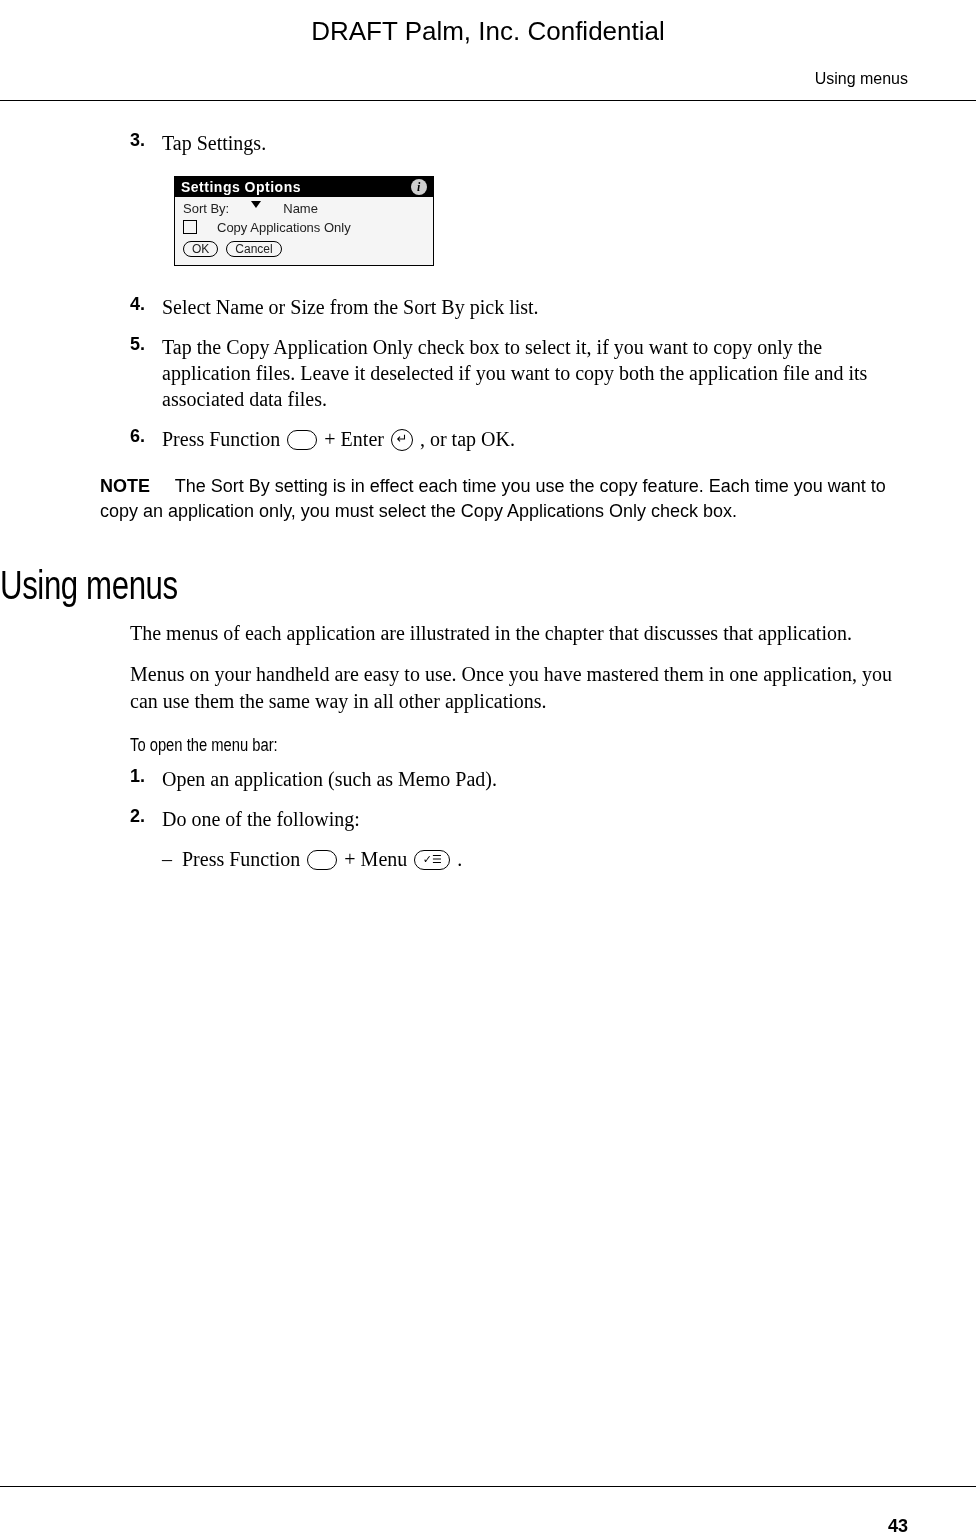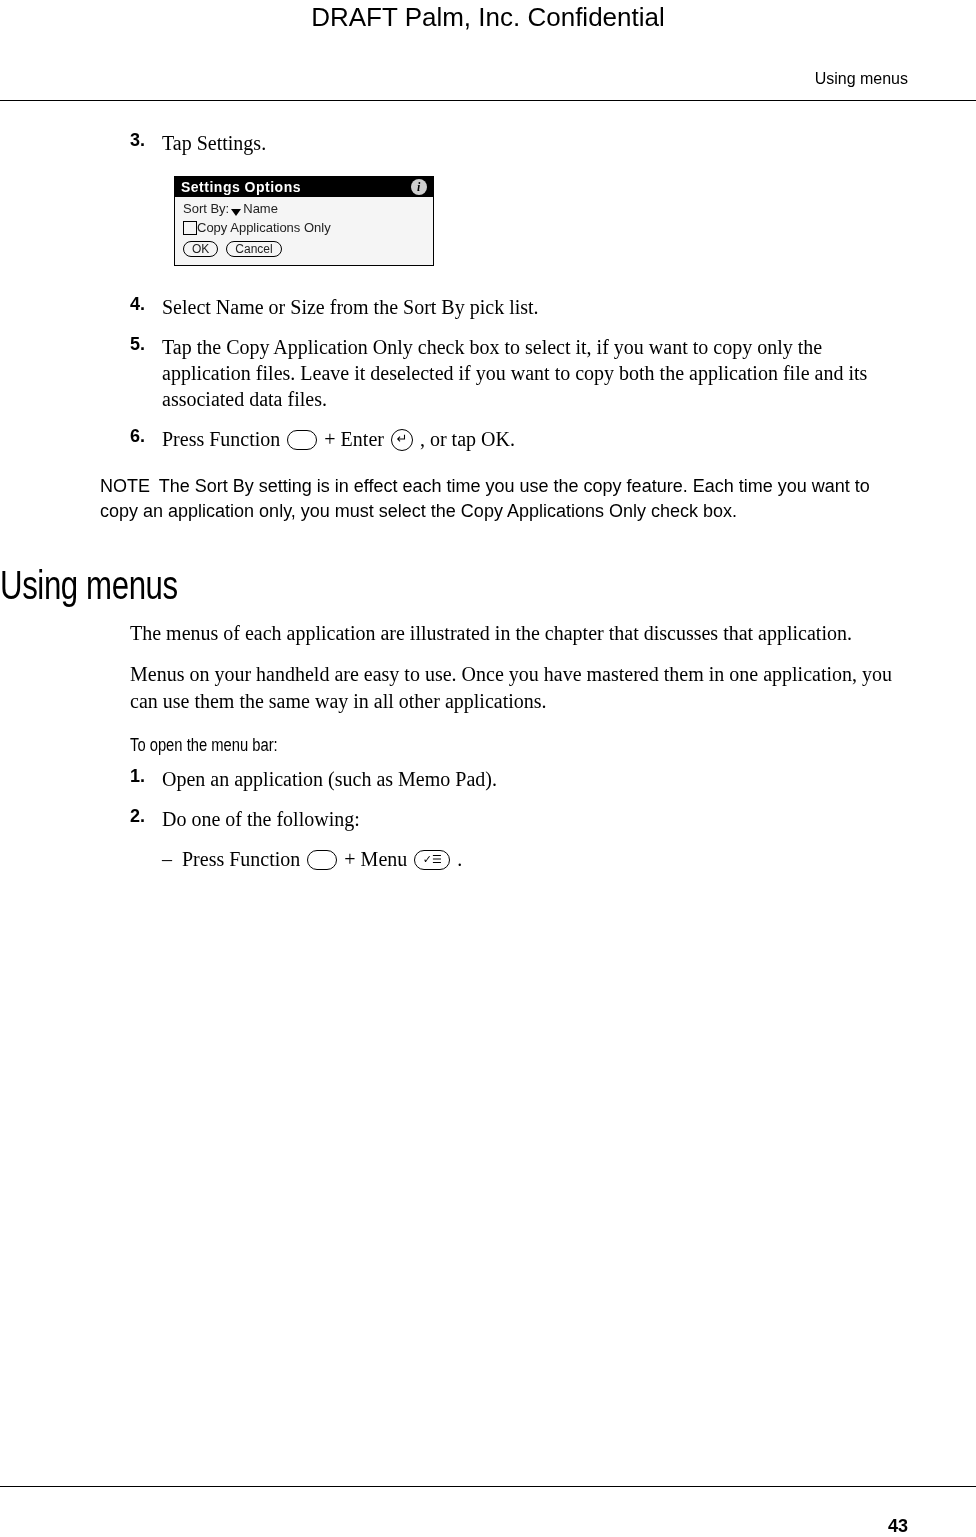--- a/index.html
+++ b/index.html
@@ -14,21 +14,21 @@
     position: relative;
   }
   .page {
     position: relative;
     width: 976px;
     height: 1537px;
     box-sizing: border-box;
   }
   .draft-header {
     position: absolute;
-    top: 2px;
+    top: 16px;
     left: 0;
     width: 100%;
     text-align: center;
     font-family: Arial, Helvetica, sans-serif;
     font-size: 26px;
   }
   .running-header {
     position: absolute;
     top: 70px;
     right: 68px;
@@ -96,21 +96,21 @@
     font-family: Georgia, serif;
     font-style: italic;
   }
   .ss-body {
     background: #f5f5f5;
     padding: 4px 8px 8px 8px;
     font-family: Arial, Helvetica, sans-serif;
     font-size: 13px;
     color: #222;
   }
-  .ss-row { display: flex; align-items: flex-end; gap: 0; margin-bottom: 4px; }
+  .ss-row { display: flex; align-items: flex-start; gap: 20px; margin-bottom: 4px; }
   .ss-triangle {
     width: 0; height: 0;
     border-left: 5px solid transparent;
     border-right: 5px solid transparent;
     border-top: 7px solid #000;
     margin: 0 2px;
   }
   .ss-checkbox {
     width: 12px; height: 12px; border: 1px solid #000; display: inline-block;
   }
@@ -152,22 +152,22 @@
     font-family: Arial, sans-serif;
   }
   .note-block {
     margin: 22px 0 26px 0;
     font-family: Arial, Helvetica, sans-serif;
     font-size: 18px;
     line-height: 1.35;
     margin-left: -30px;
   }
   .note-label {
-    font-weight: normal;
-    margin-right: 4px;
+    font-weight: bold;
+    margin-right: 20px;
   }
   .section-heading {
     font-family: Arial, Helvetica, sans-serif;
     font-weight: 200;
     font-size: 40px;
     margin: 40px 0 12px -130px;
     letter-spacing: -0.5px;
     transform: scaleX(0.78);
     transform-origin: left center;
   }

